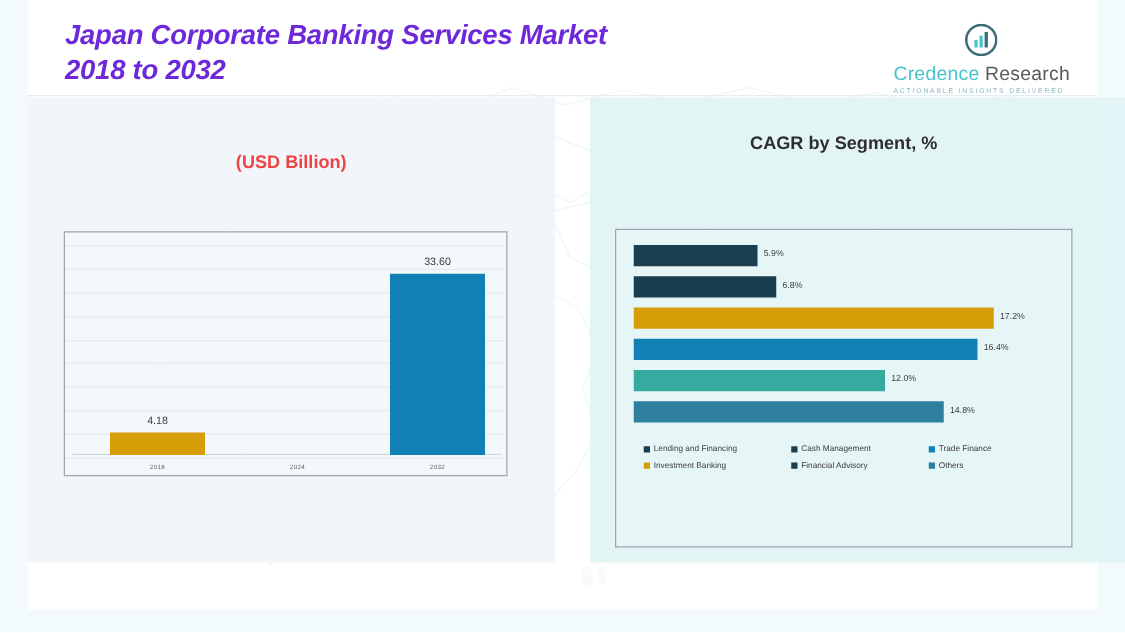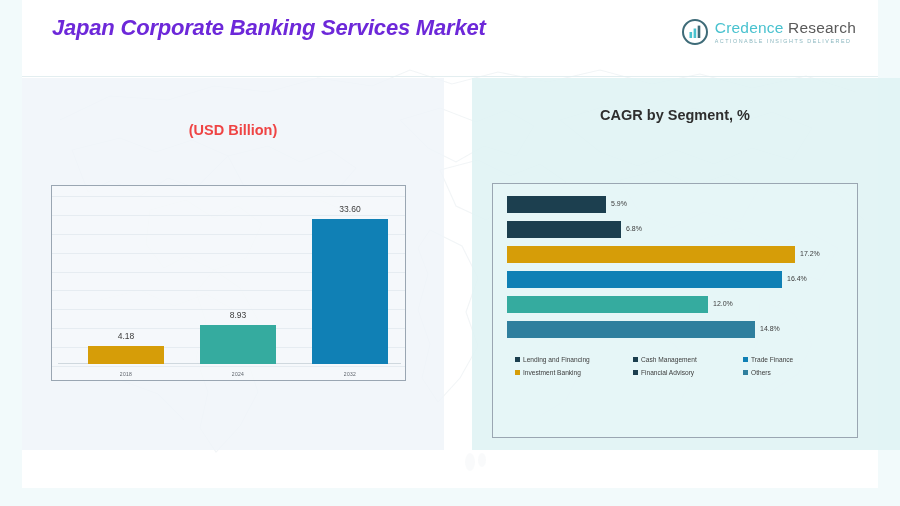--- a/index.html
+++ b/index.html
@@ -62,20 +62,21 @@
     line-height: 1.26;
     color: #6d28d9;
     letter-spacing: -0.2px;
   }
   #logo {
     position: absolute;
     right: 44px; top: 19px;
     display: flex;
     align-items: center;
     gap: 7px;
+    flex-direction: column;
   }
   #logo-mark {
     width: 26px; height: 26px;
     flex: 0 0 auto;
   }
   #logo-text { line-height: 1; }
   #logo-name {
     font-size: 15.5px;
     color: #49c2cf;
     letter-spacing: .2px;
@@ -287,20 +288,21 @@
     </g>
     <g fill="#d4dee4" opacity=".30">
       <ellipse cx="470" cy="462" rx="5" ry="9"></ellipse>
       <ellipse cx="482" cy="460" rx="4" ry="7"></ellipse>
     </g>
   </svg>
 
   <div id="header">
     <div id="title">
       <div>Japan Corporate Banking Services Market</div>
+      <div>2018 to 2032</div>
     </div>
 
     <div id="logo">
       <svg id="logo-mark" viewBox="0 0 26 26">
         <circle cx="13" cy="13" r="12" fill="none" stroke="#3e6b78" stroke-width="2"></circle>
         <rect x="7.5" y="13" width="2.6" height="6" fill="#49c2cf"></rect>
         <rect x="11.6" y="9.5" width="2.6" height="9.5" fill="#49c2cf"></rect>
         <rect x="15.7" y="6.6" width="2.6" height="12.4" fill="#3e6b78"></rect>
       </svg>
       <div id="logo-text">
@@ -327,24 +329,20 @@
           <div class="gridline" style="top: 142.222px;"></div>
           <div class="gridline" style="top: 161.111px;"></div>
           <div class="gridline" style="top: 180px;"></div>
         </div>
       <div id="axis-line"></div>
       <div id="bars-v">
           <div class="vbar-slot" style="left: 24px;">
             <div class="vbar" title="2018: 4.18" style="height: 18px; background: rgb(214, 157, 8);"></div>
             <div class="vbar-val" style="bottom: 23px; margin-top: 40px;">4.18</div>
           </div>
-          <div class="vbar-slot" style="left: 136px;">
-            <div class="vbar" title="2024: 8.93" style="height: 39px; background: rgb(53, 171, 159);"></div>
-            <div class="vbar-val" style="bottom: 44px;">8.93</div>
-          </div>
           <div class="vbar-slot" style="left: 248px;">
             <div class="vbar" title="2032: 33.60" style="height: 145px; background: rgb(16, 128, 181);"></div>
             <div class="vbar-val" style="bottom: 150px;">33.60</div>
           </div>
         </div>
     <div class="vbar-cat" style="left: 24px;">2018</div>
         <div class="vbar-cat" style="left: 136px;">2024</div>
         <div class="vbar-cat" style="left: 248px;">2032</div>
       </div>
   </div>

